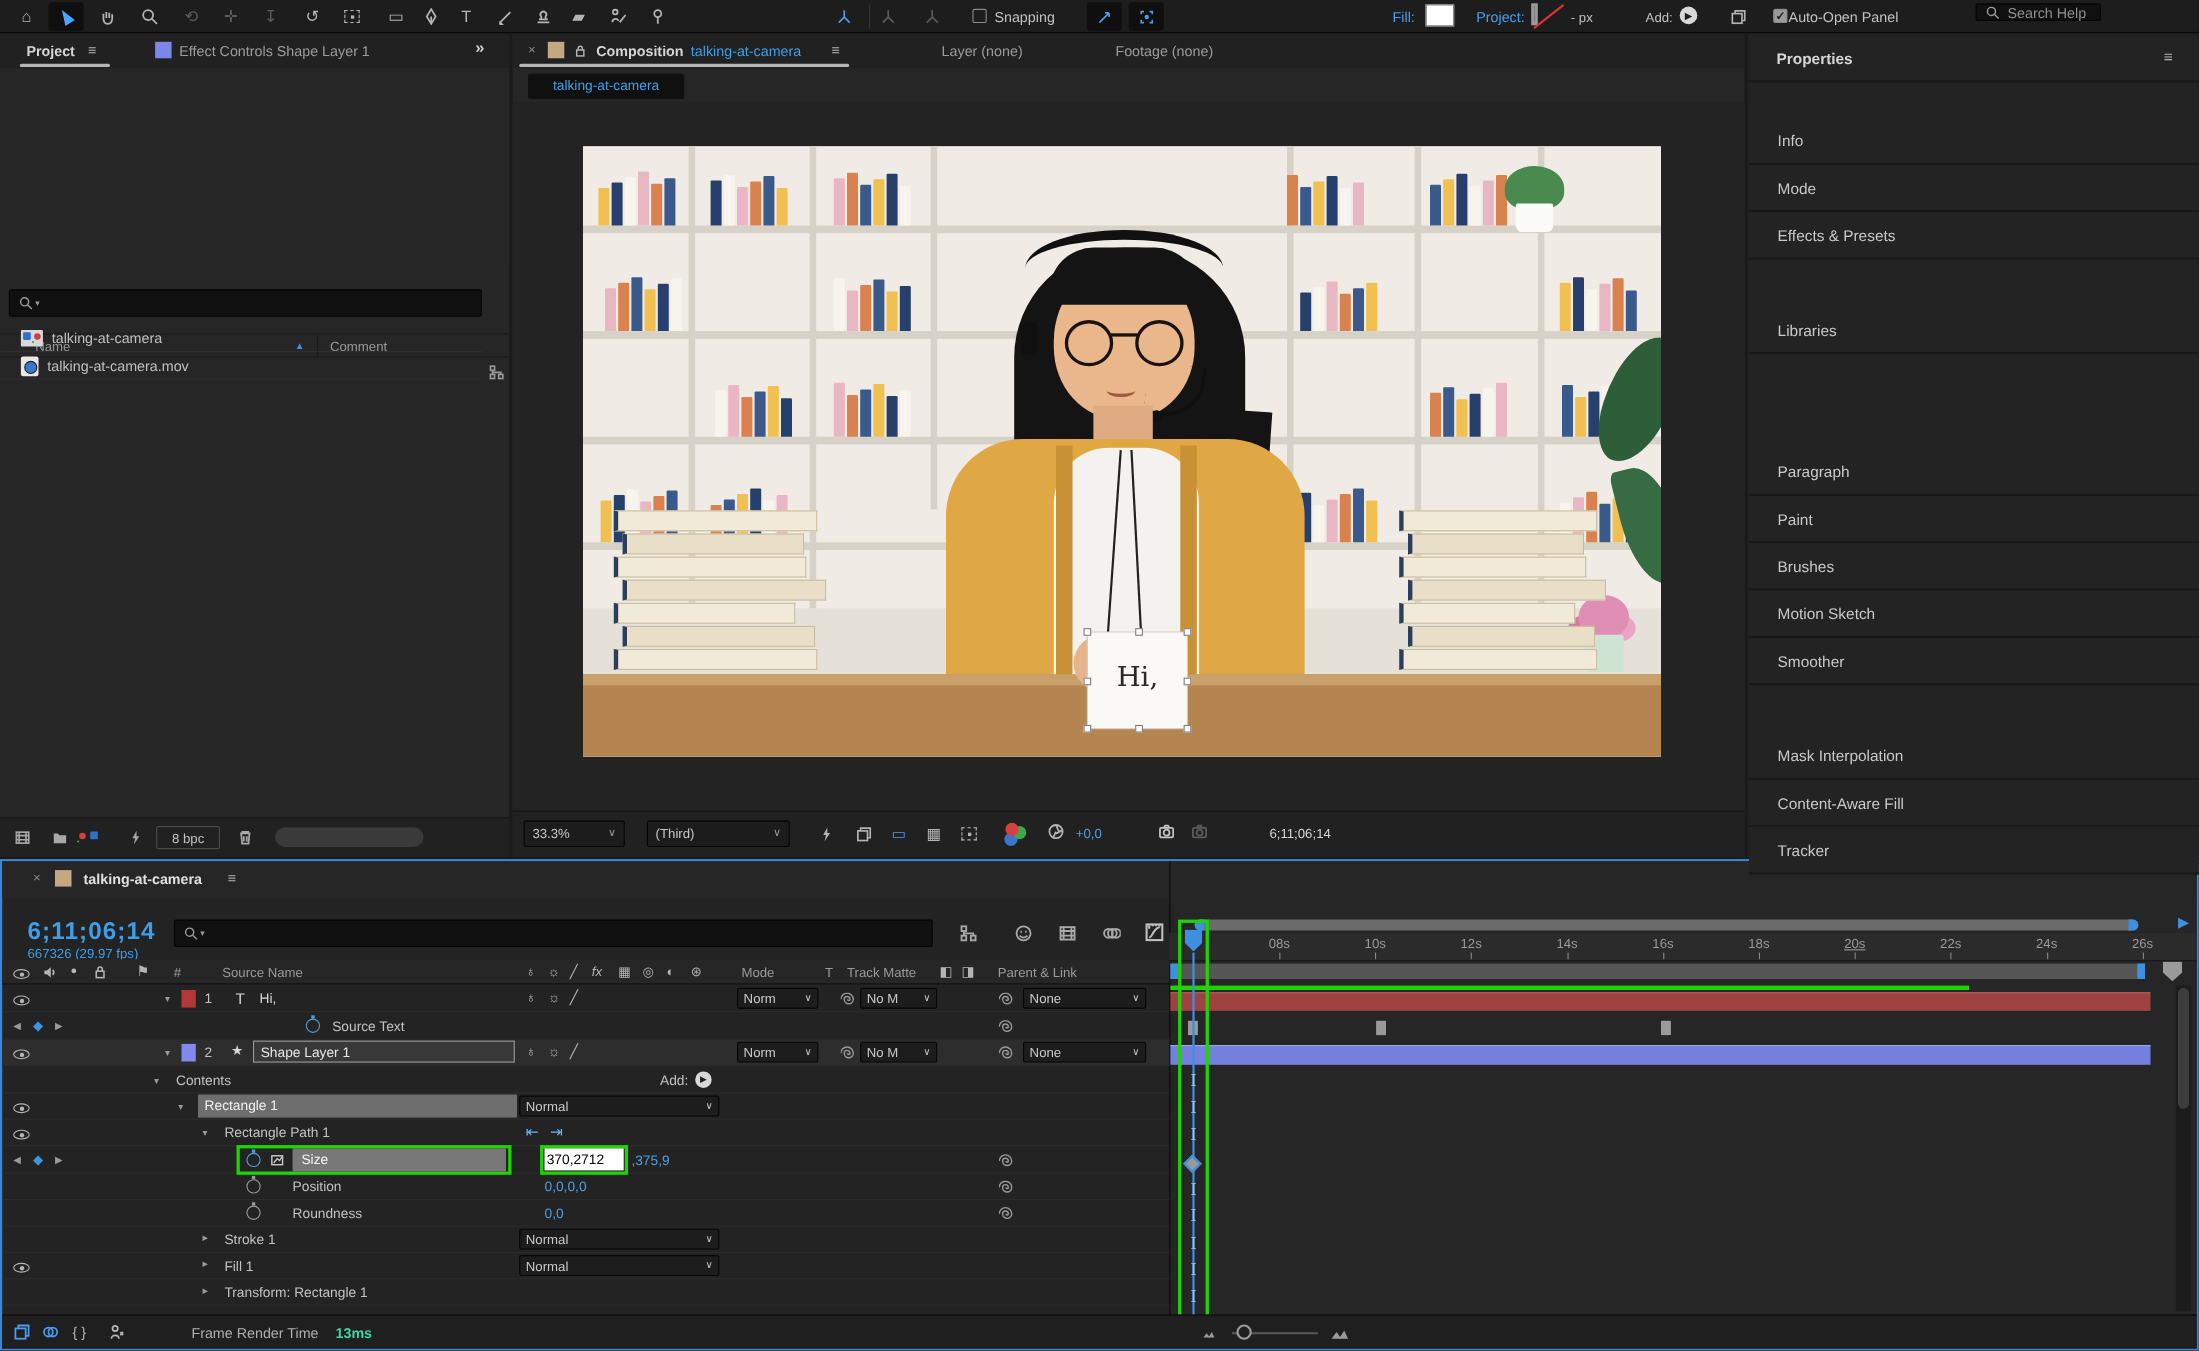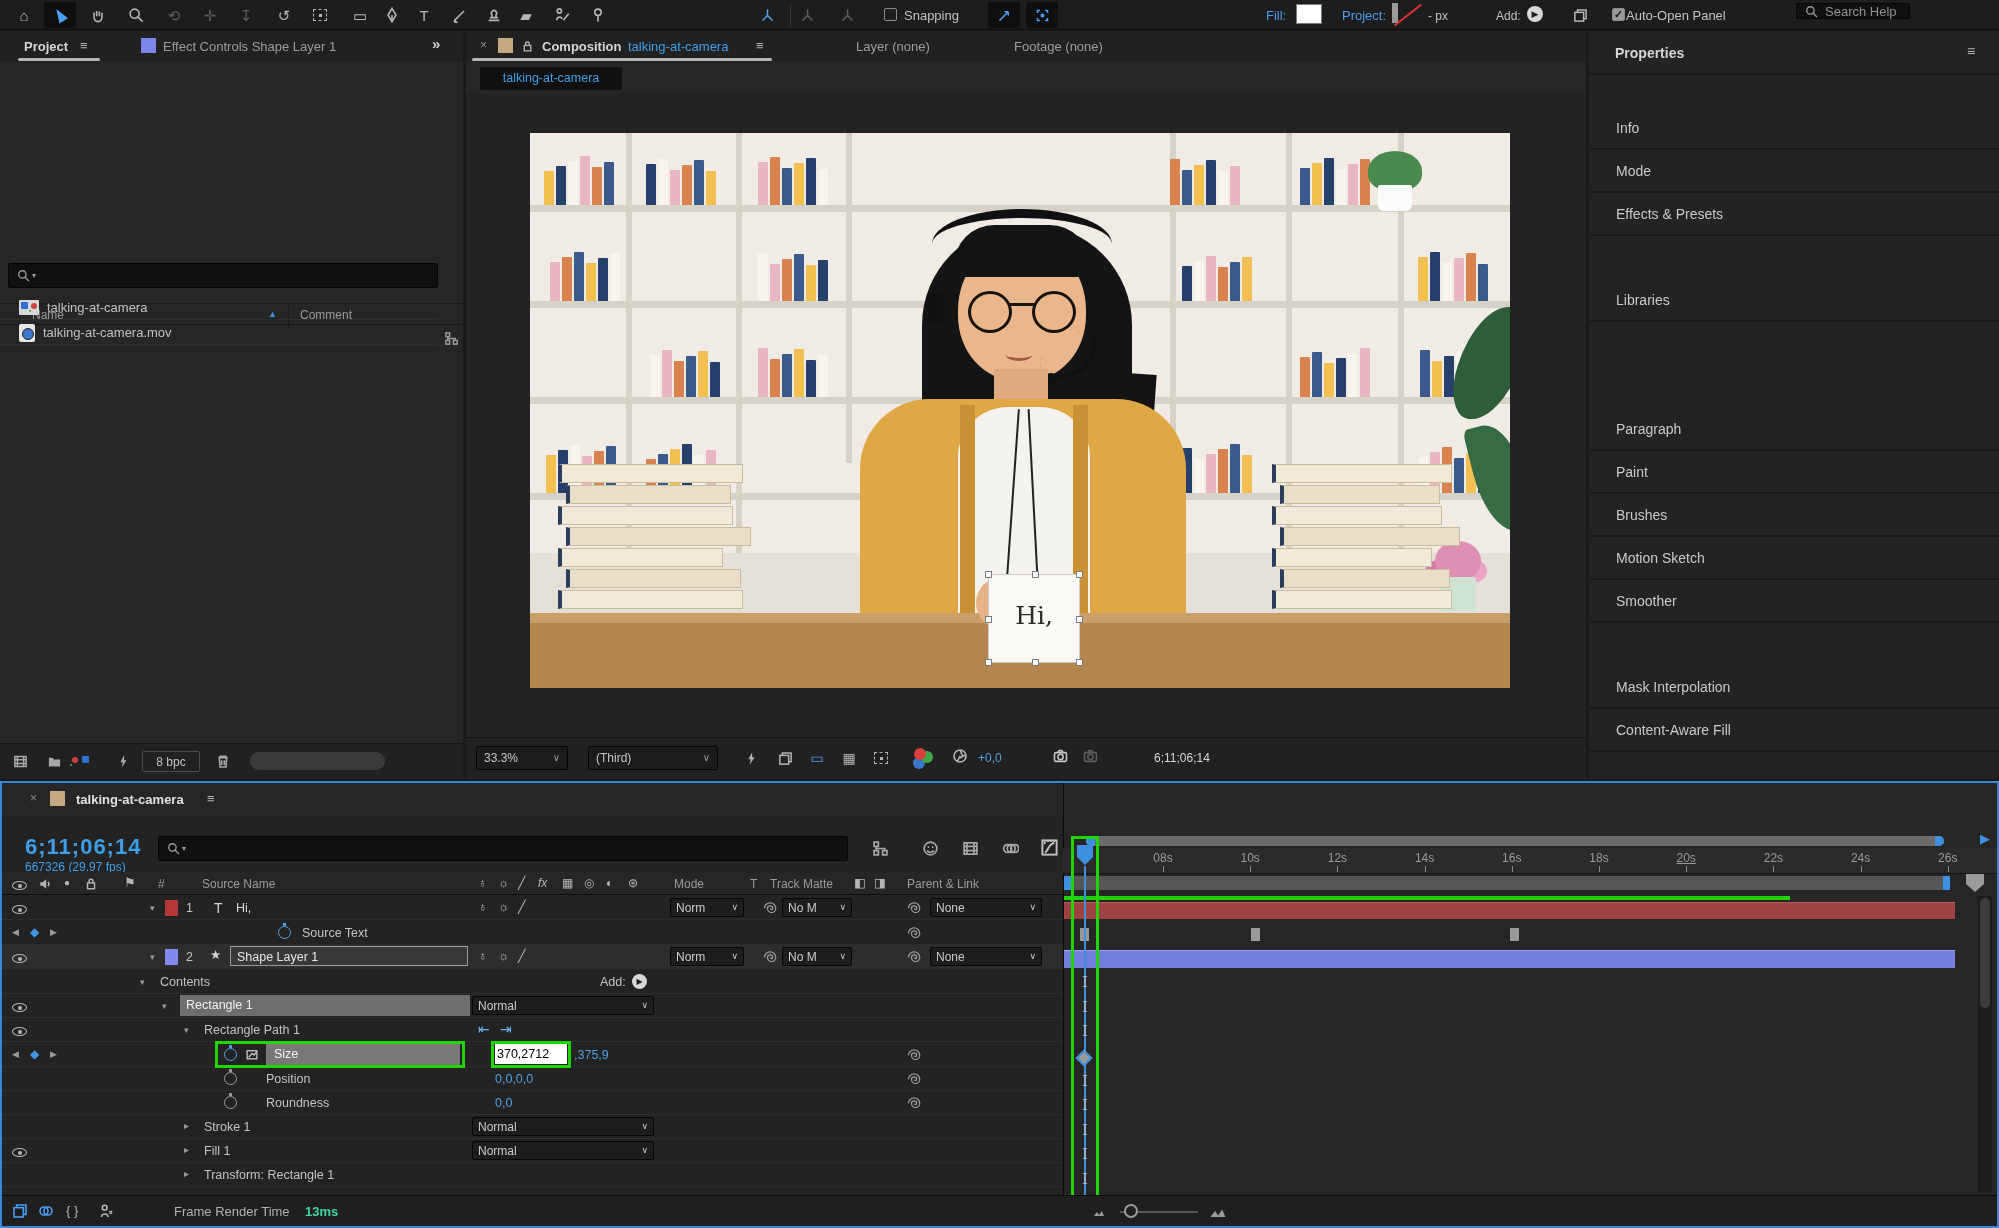--- a/index.html
+++ b/index.html
@@ -898,20 +898,21 @@
     <div class="proprow" style="position: absolute; top: 150px;">Mode</div>
     <div class="proprow" style="position: absolute; top: 193px;">Effects &amp; Presets</div>
     <div class="proprow" style="position: absolute; top: 279px;">Libraries</div>
     <div class="proprow" style="position: absolute; top: 408px;">Paragraph</div>
     <div class="proprow" style="position: absolute; top: 451px;">Paint</div>
     <div class="proprow" style="position: absolute; top: 494px;">Brushes</div>
     <div class="proprow" style="position: absolute; top: 537px;">Motion Sketch</div>
     <div class="proprow" style="position: absolute; top: 580px;">Smoother</div>
     <div class="proprow" style="position: absolute; top: 666px;">Mask Interpolation</div>
     <div class="proprow" style="position: absolute; top: 709px;">Content-Aware Fill</div>
+    <div class="proprow" style="position: absolute; top: 752px;">Tracker</div>
     <div style="position: absolute; left: 1147px; top: 851px; width: 32px; text-align: center; color: rgb(154, 154, 154); font-size: 12px;">08s</div>
     <div style="position: absolute; left: 1163px; top: 866px; width: 1px; height: 6px; background: rgb(138, 138, 138);"></div>
     <div style="position: absolute; left: 1234.2px; top: 851px; width: 32px; text-align: center; color: rgb(154, 154, 154); font-size: 12px;">10s</div>
     <div style="position: absolute; left: 1250.2px; top: 866px; width: 1px; height: 6px; background: rgb(138, 138, 138);"></div>
     <div style="position: absolute; left: 1321.4px; top: 851px; width: 32px; text-align: center; color: rgb(154, 154, 154); font-size: 12px;">12s</div>
     <div style="position: absolute; left: 1337.4px; top: 866px; width: 1px; height: 6px; background: rgb(138, 138, 138);"></div>
     <div style="position: absolute; left: 1408.6px; top: 851px; width: 32px; text-align: center; color: rgb(154, 154, 154); font-size: 12px;">14s</div>
     <div style="position: absolute; left: 1424.6px; top: 866px; width: 1px; height: 6px; background: rgb(138, 138, 138);"></div>
     <div style="position: absolute; left: 1495.8px; top: 851px; width: 32px; text-align: center; color: rgb(154, 154, 154); font-size: 12px;">16s</div>
     <div style="position: absolute; left: 1511.8px; top: 866px; width: 1px; height: 6px; background: rgb(138, 138, 138);"></div>

